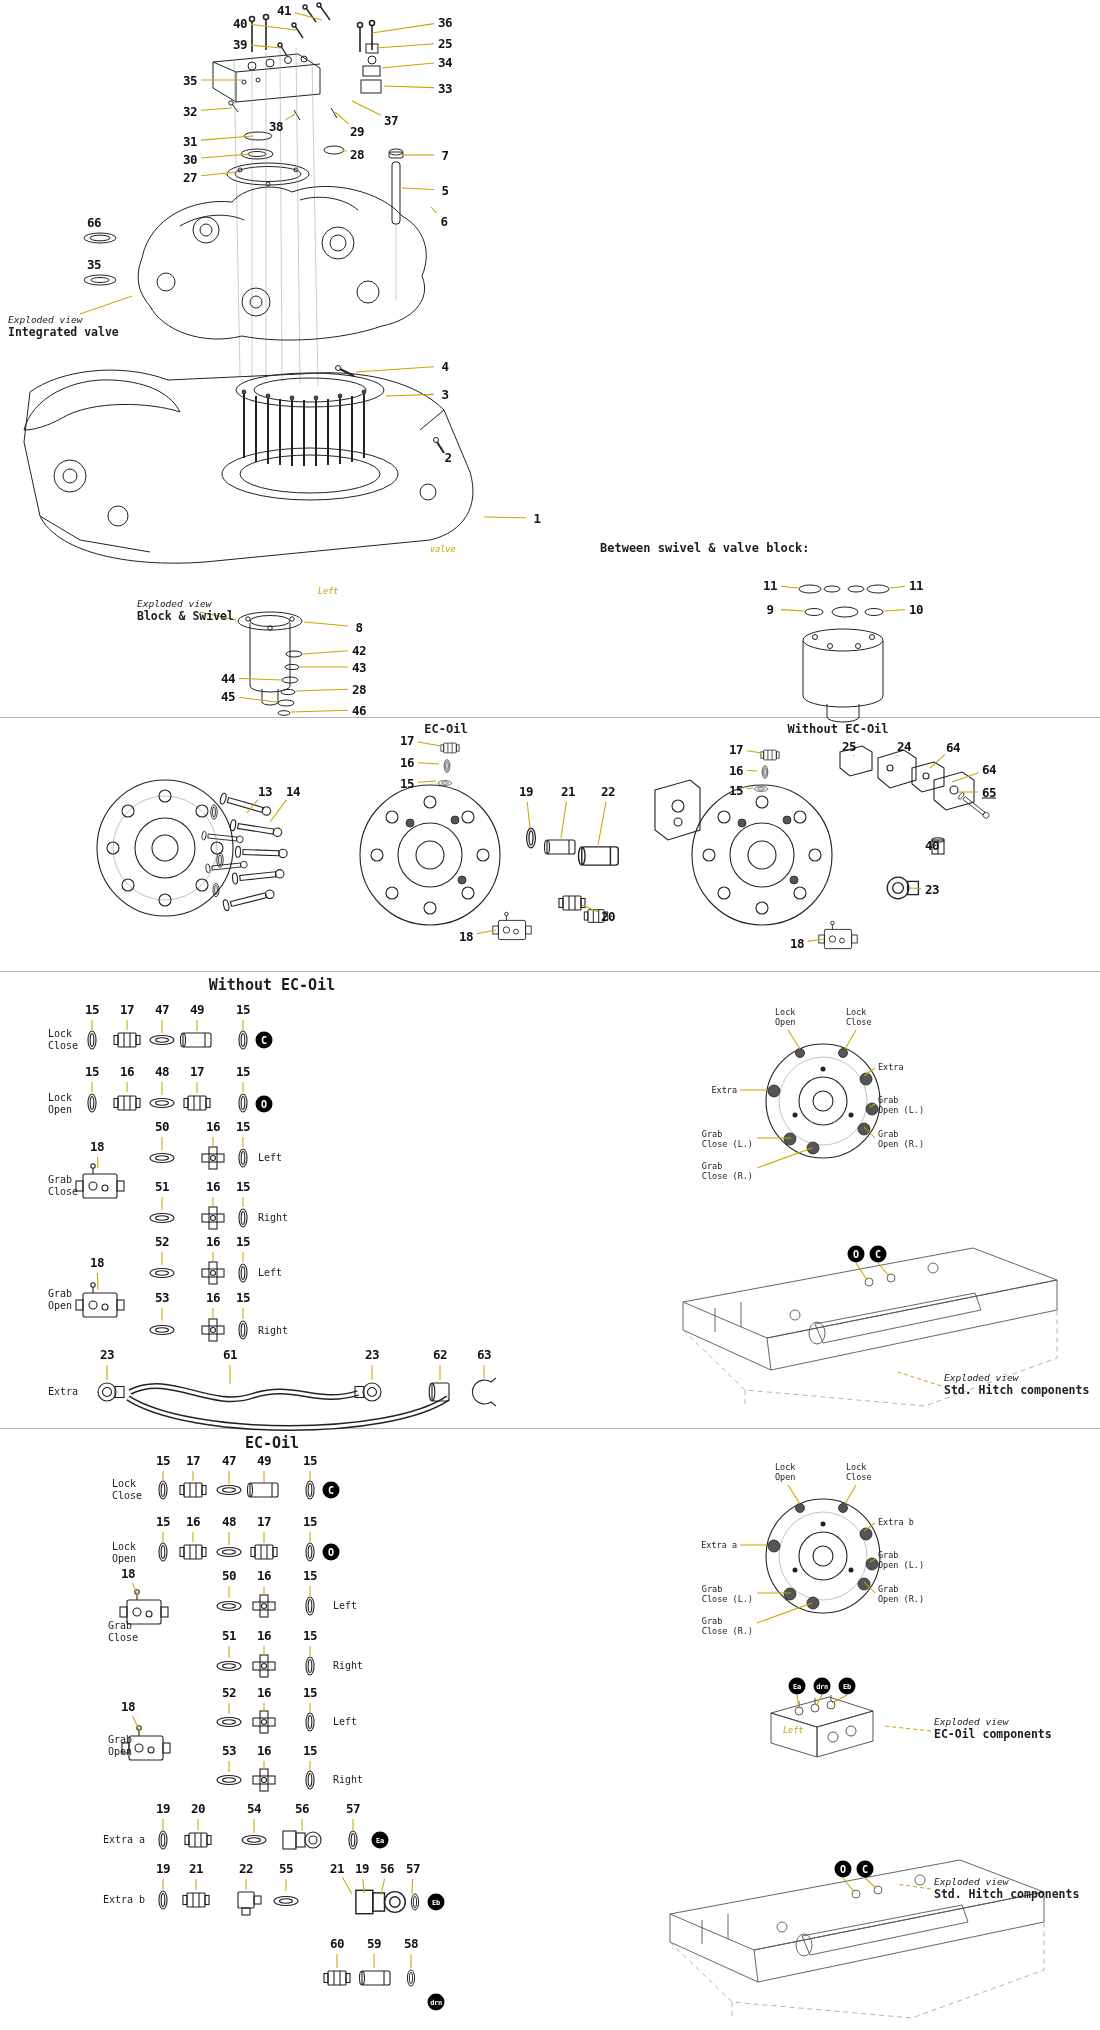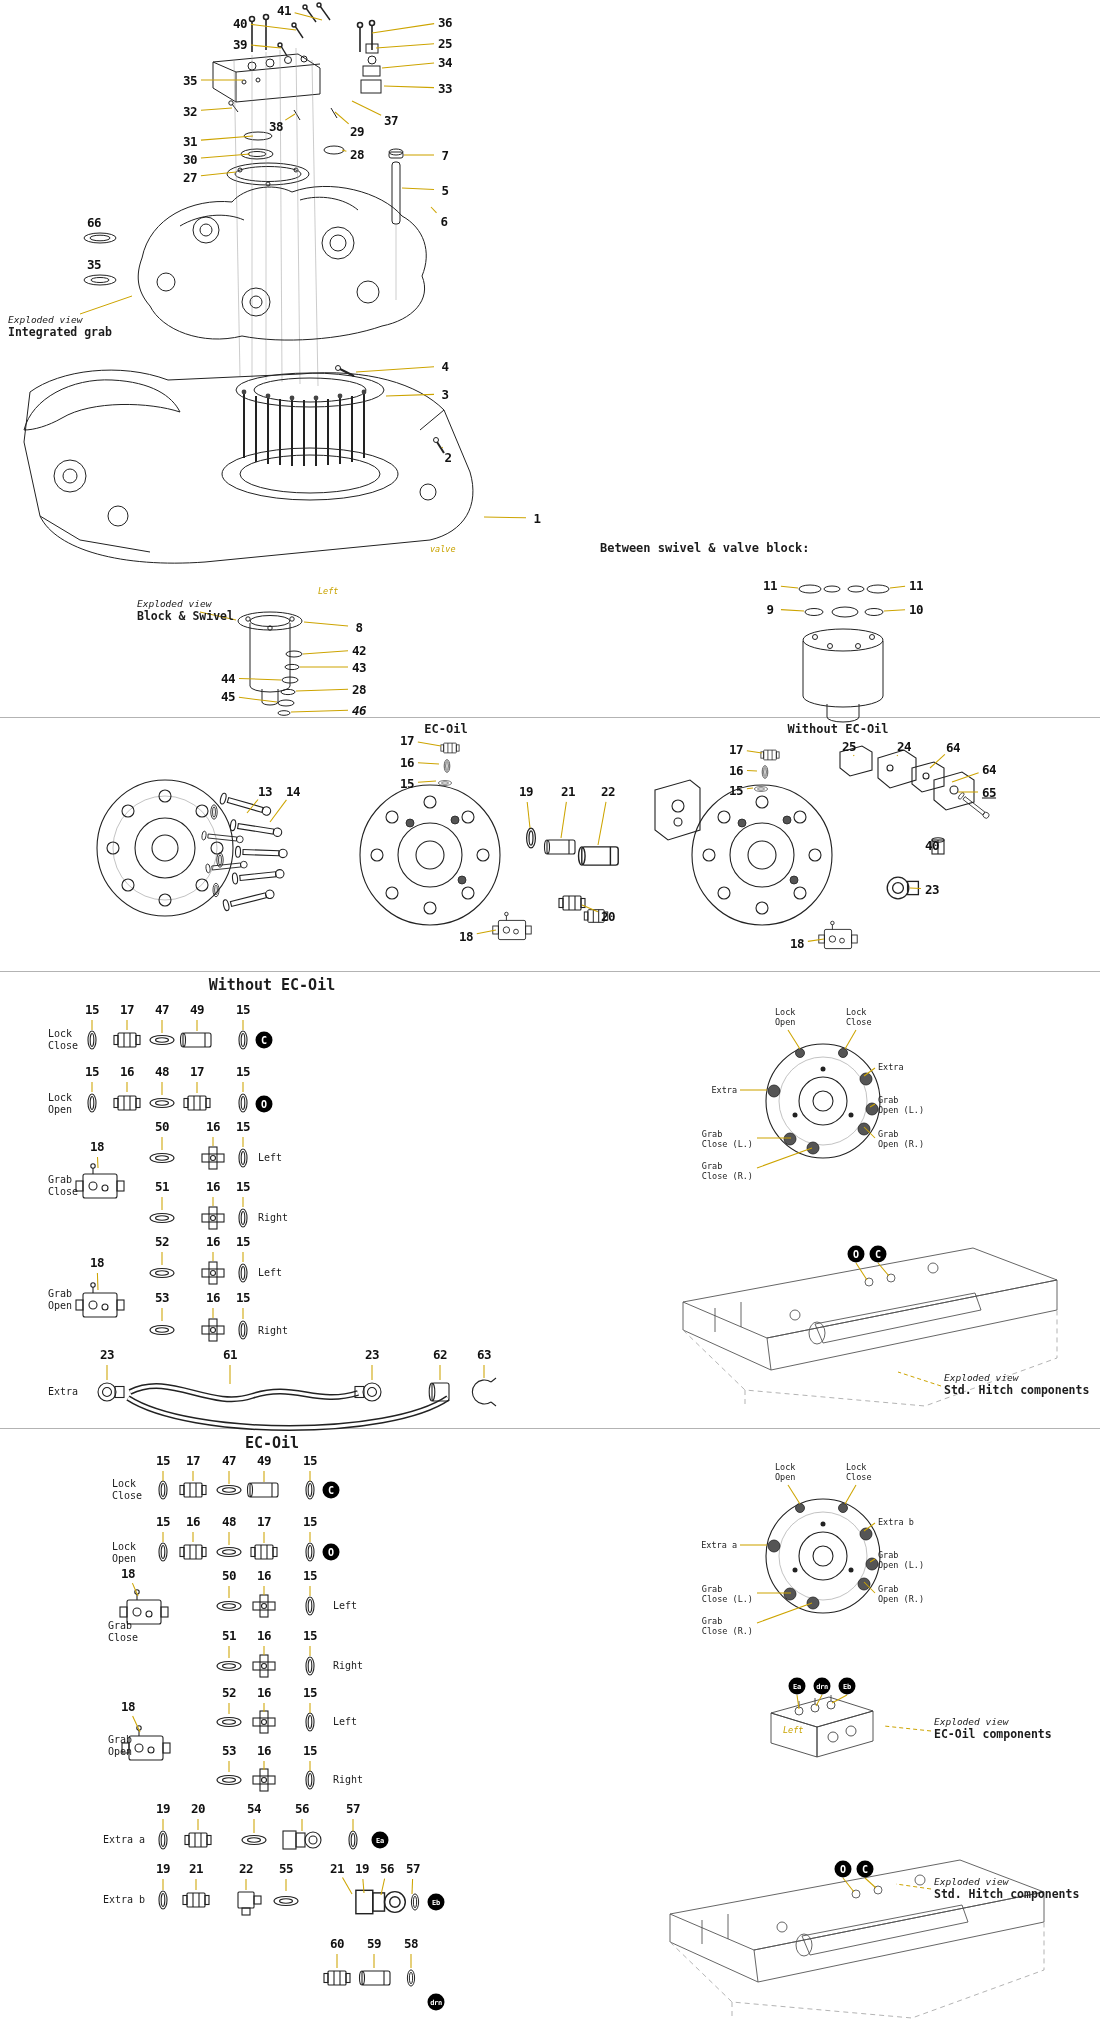--- a/index.html
+++ b/index.html
@@ -950,21 +950,21 @@
   <div id="anno" style="position:absolute;left:0;top:0;width:1100px;height:2030px">
 
     <div class="hd" style="left:600px;top:541px">Between swivel &amp; valve block:</div>
     <div class="hd ctr" style="left:446px;top:722px">EC-Oil</div>
     <div class="hd ctr" style="left:838px;top:722px">Without EC-Oil</div>
     <div class="hd ctr big" style="left:272px;top:976px">Without EC-Oil</div>
     <div class="hd ctr big" style="left:272px;top:1434px">EC-Oil</div>
 
     <div class="caption" style="left:8px;top:314px">
       <span class="it">Exploded view</span>
-      <span class="bd">Integrated grab</span>
+      <span class="bd">Integrated valve</span>
     </div>
     <div class="caption" style="left:137px;top:598px">
       <span class="it">Exploded view</span>
       <span class="bd">Block &amp; Swivel</span>
     </div>
     <div class="caption" style="left:944px;top:1372px">
       <span class="it">Exploded view</span>
       <span class="bd">Std. Hitch components</span>
     </div>
     <div class="caption" style="left:934px;top:1716px">
@@ -1003,21 +1003,21 @@
       <span class="callout" style="left: 770px; top: 585px;">11</span>
       <span class="callout" style="left: 770px; top: 609px;">9</span>
       <span class="callout" style="left: 916px; top: 585px;">11</span>
       <span class="callout" style="left: 916px; top: 609px;">10</span>
       <span class="callout" style="left: 359px; top: 627px;">8</span>
       <span class="callout" style="left: 359px; top: 650px;">42</span>
       <span class="callout" style="left: 359px; top: 667px;">43</span>
       <span class="callout" style="left: 228px; top: 678px;">44</span>
       <span class="callout" style="left: 359px; top: 689px;">28</span>
       <span class="callout" style="left: 228px; top: 696px;">45</span>
-      <span class="callout" style="left: 359px; top: 710px; font-style: italic;">46</span>
+      <span class="callout" style="left: 359px; top: 710px;">46</span>
       <span class="callout" style="left: 265px; top: 791px; text-align: center;">13</span>
       <span class="callout" style="left: 293px; top: 791px;">14</span>
       <span class="callout" style="left: 407px; top: 740px;">17</span>
       <span class="callout" style="left: 407px; top: 762px;">16</span>
       <span class="callout" style="left: 407px; top: 783px;">15</span>
       <span class="callout" style="left: 526px; top: 791px;">19</span>
       <span class="callout" style="left: 568px; top: 791px;">21</span>
       <span class="callout" style="left: 608px; top: 791px;">22</span>
       <span class="callout" style="left: 608px; top: 916px;">20</span>
       <span class="callout" style="left: 466px; top: 936px;">18</span>

